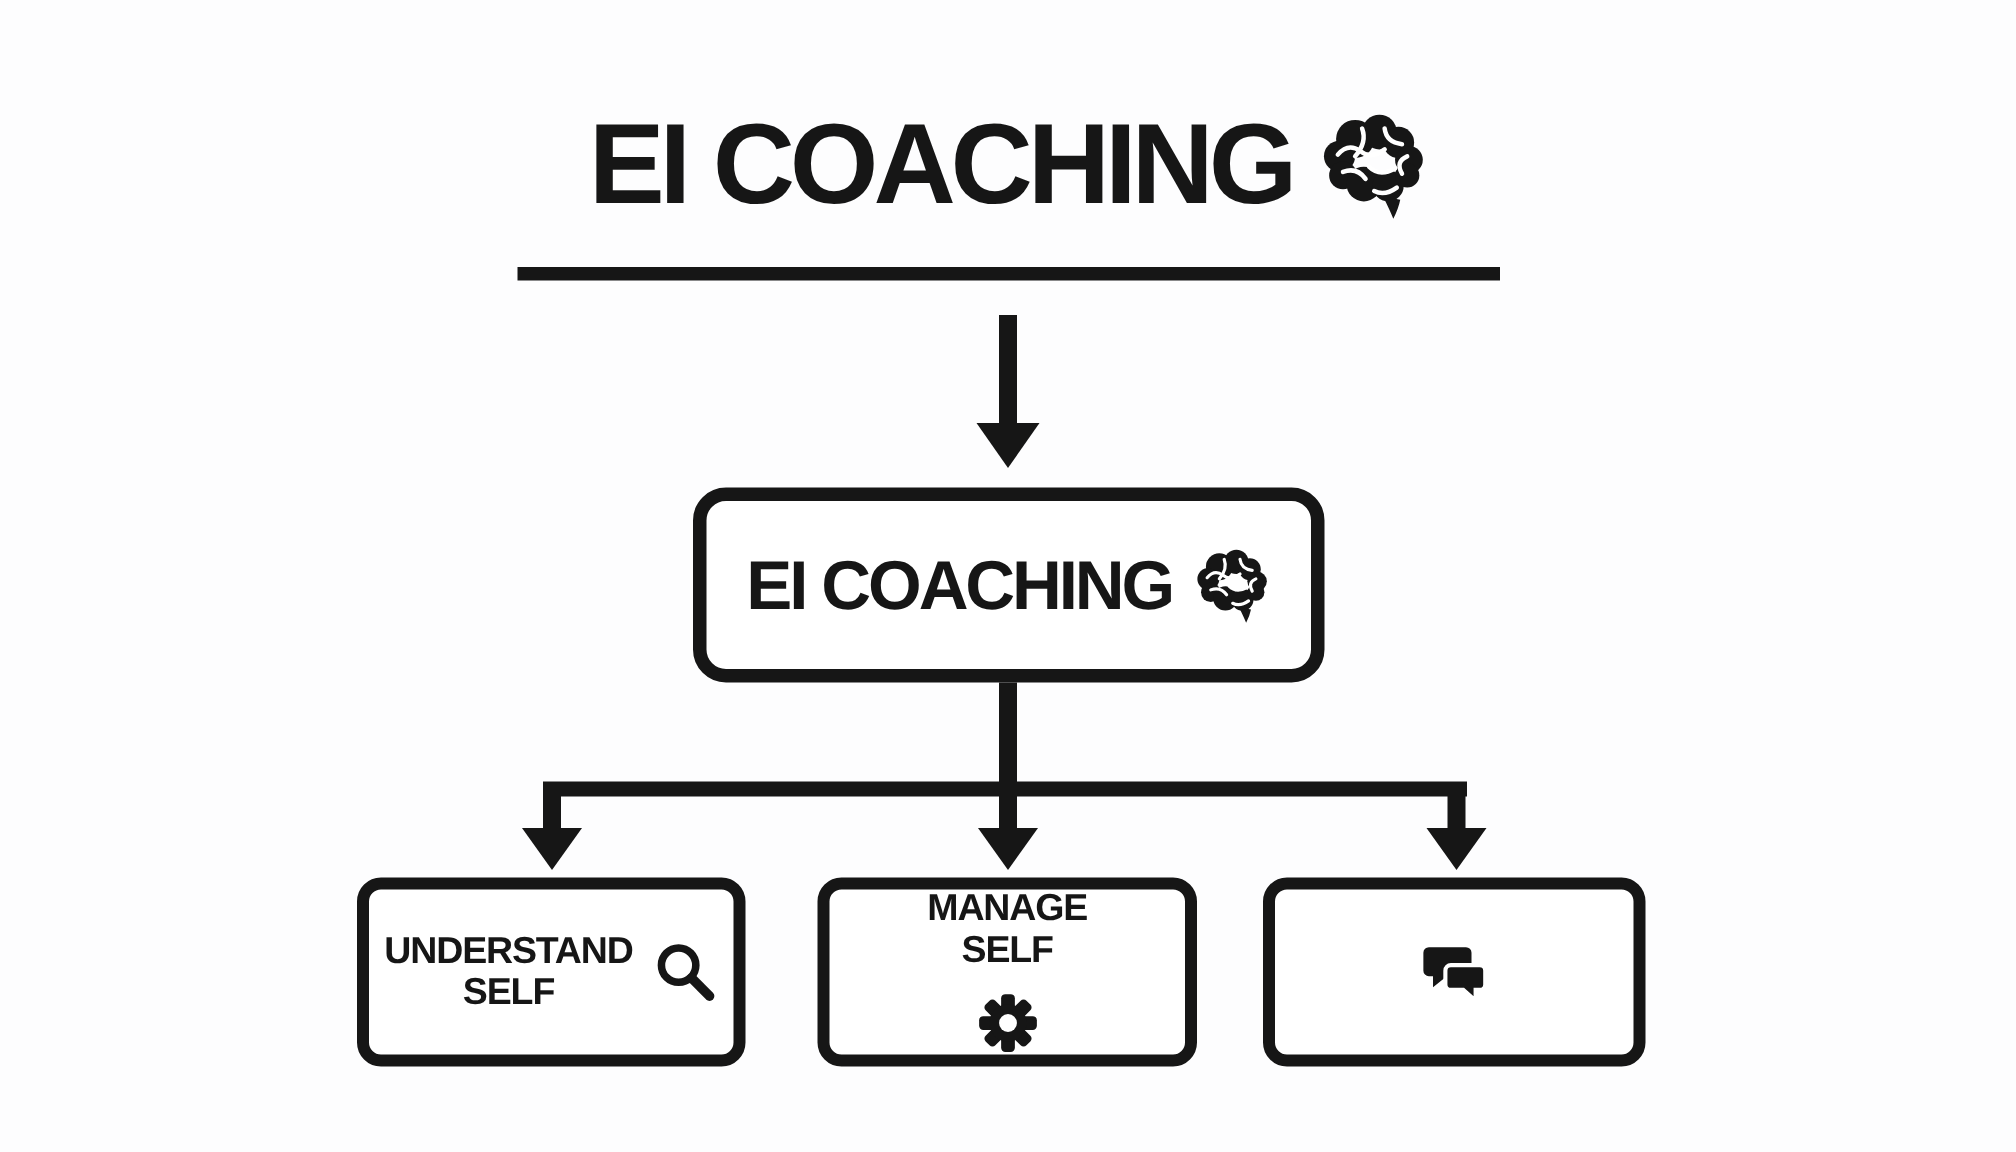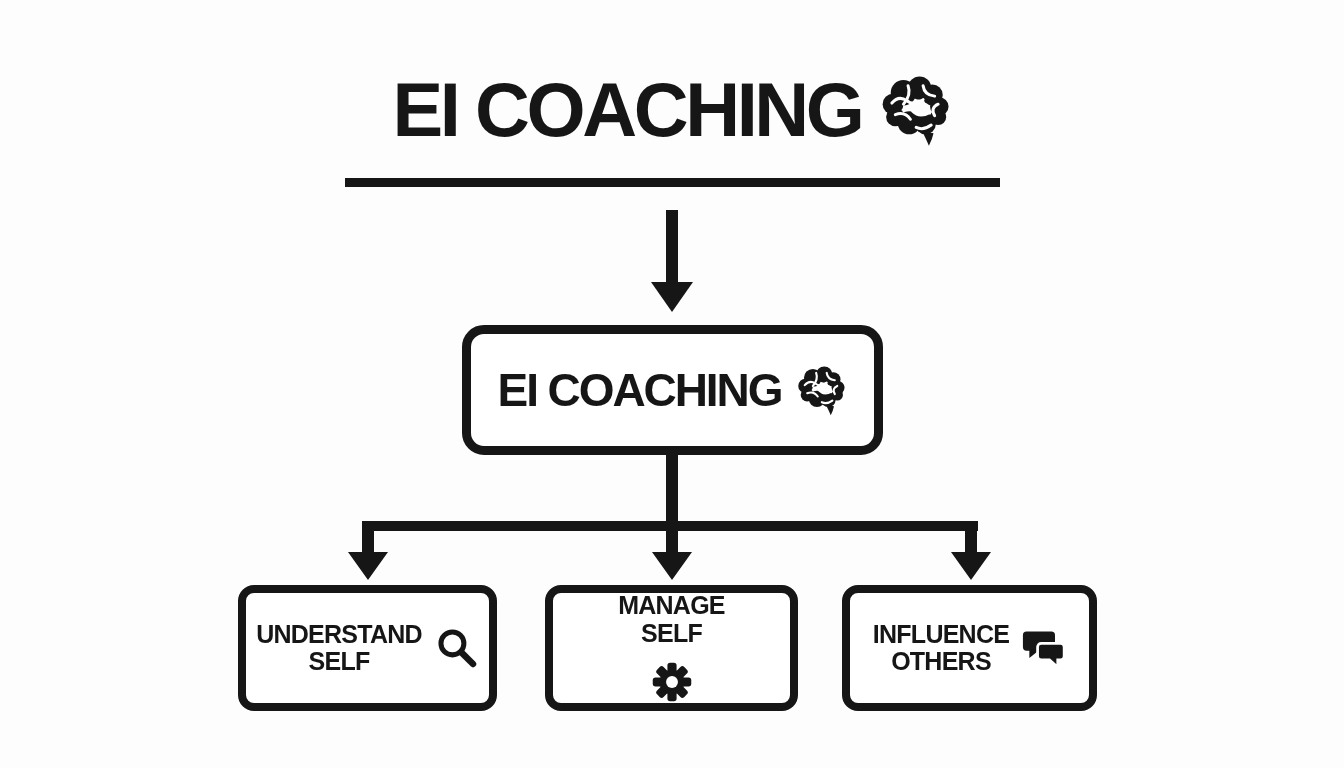--- a/index.html
+++ b/index.html
@@ -167,22 +167,18 @@
     <span class="child-label">
       <span>MANAGE</span>
       <span>SELF</span>
     </span>
     <svg class="child-icon ink">
         <use href="#sym-gear"></use>
       </svg>
   </div>
 
   <div class="node node-child node-child-3">
-    <span class="child-label">
-      <span>INFLUENCE</span>
-      <span>OTHERS</span>
-    </span>
     <svg class="child-icon ink">
         <use href="#sym-chat"></use>
       </svg>
   </div>
 
 </div>
 
 </body></html>

